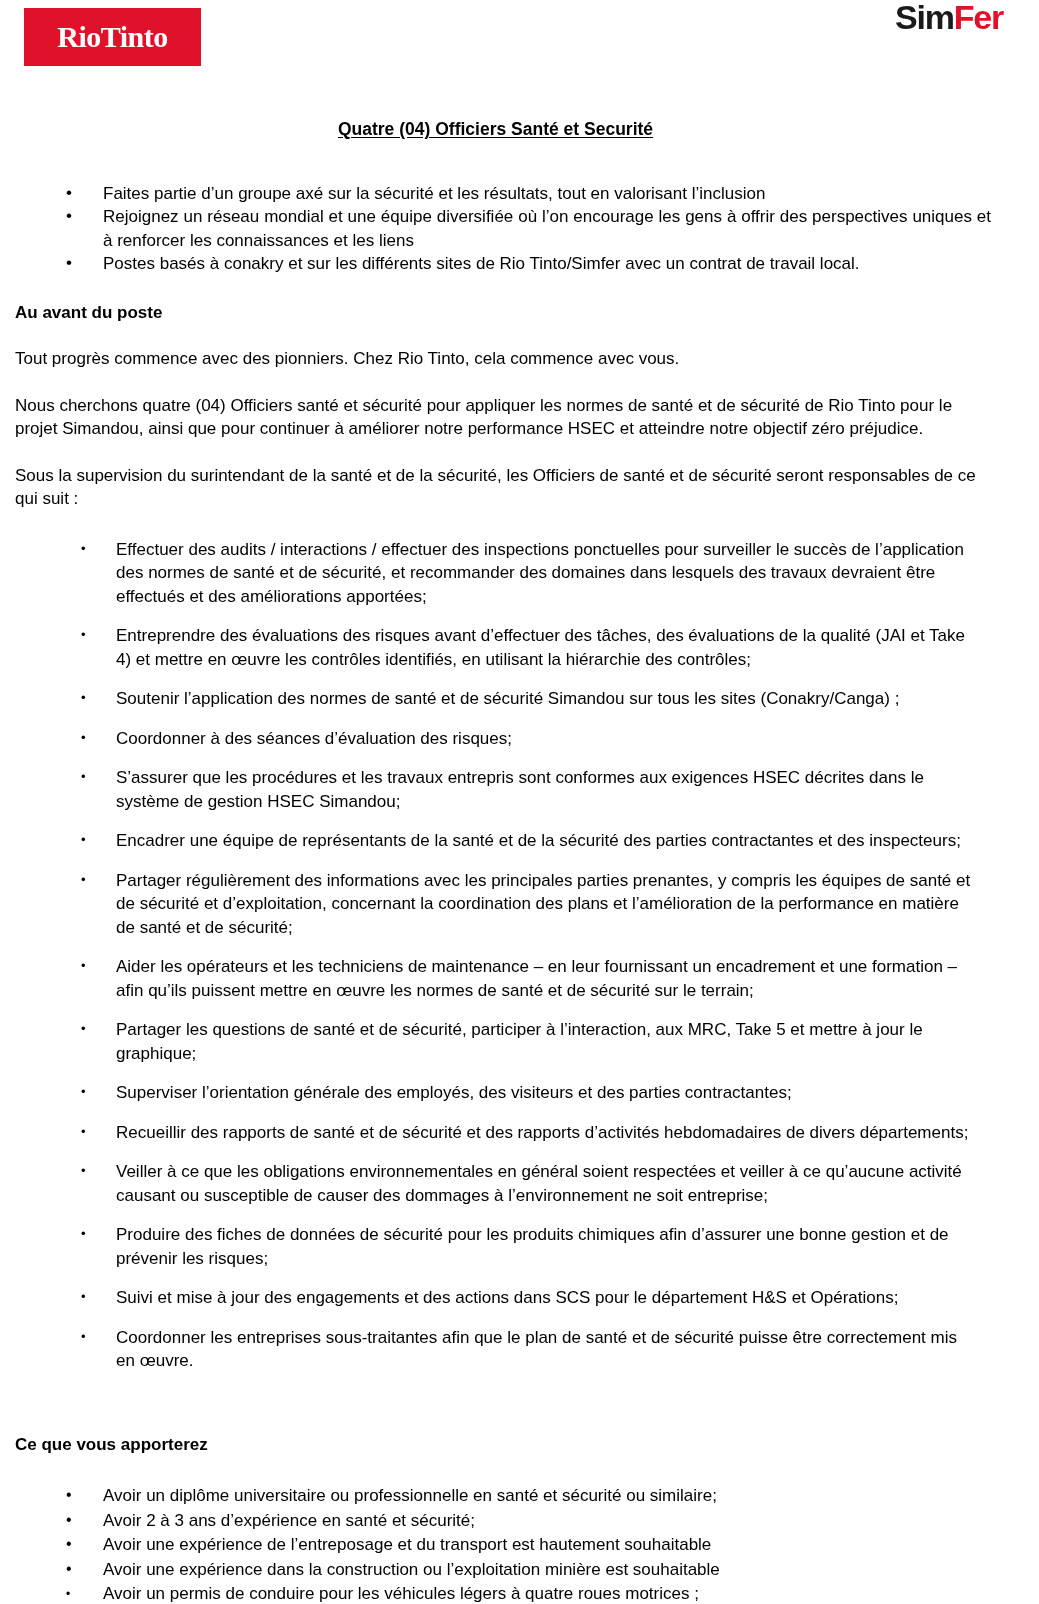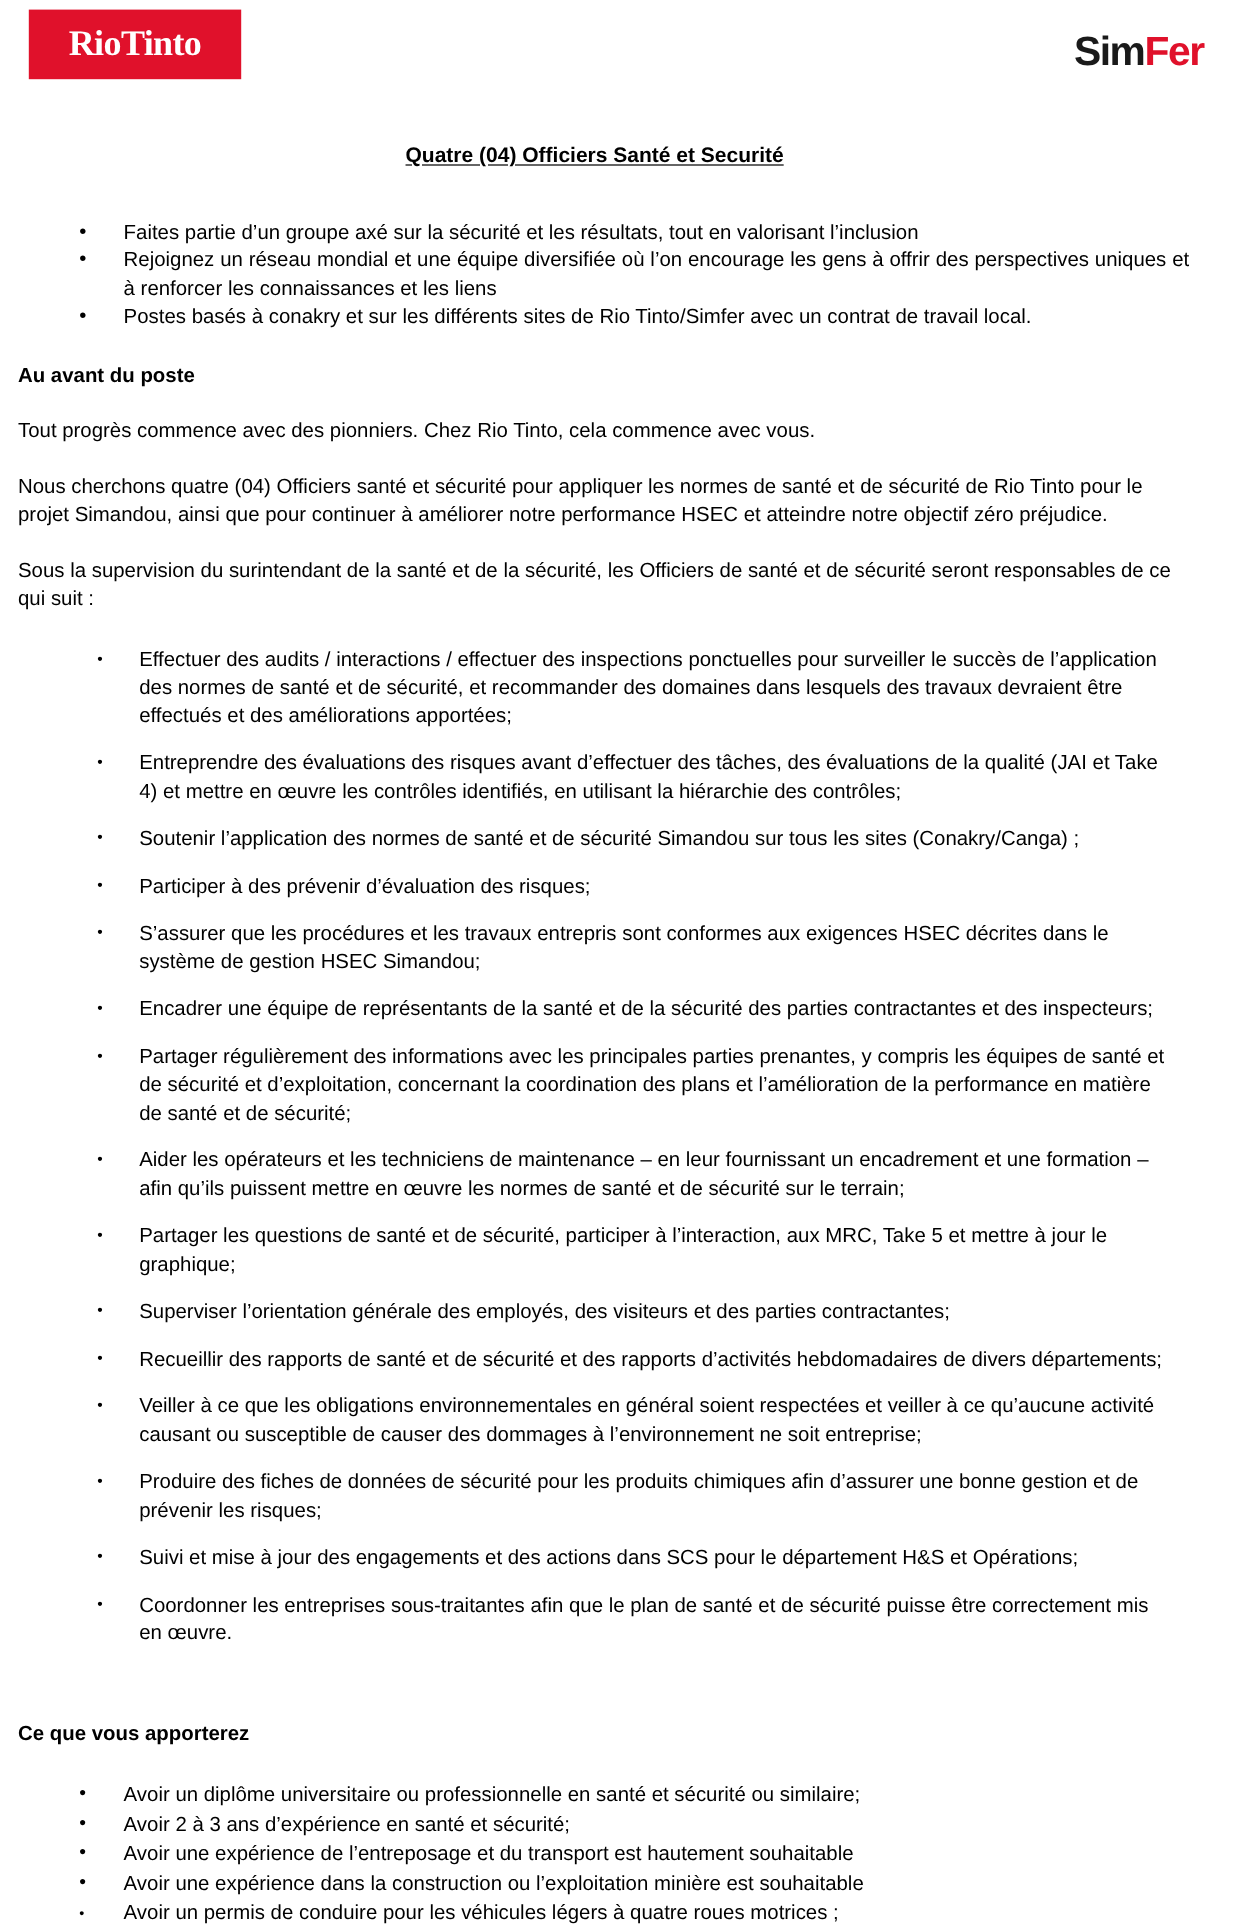--- a/index.html
+++ b/index.html
@@ -42,21 +42,21 @@
     color: #ffffff;
     font-family: "Liberation Serif", serif;
     font-weight: bold;
     font-size: 30px;
     letter-spacing: -0.5px;
     line-height: 1;
   }
   .simfer-logo {
     position: absolute;
     right: 36px;
-    top: 26px;
+    top: 0;
     font-family: "Liberation Sans", sans-serif;
     font-weight: bold;
     font-size: 34px;
     letter-spacing: -1.2px;
     line-height: 1;
     white-space: nowrap;
   }
   .simfer-logo .sf-sim { color: #1a1a1a; }
   .simfer-logo .sf-fer { color: #E0112B; }
 
@@ -192,21 +192,21 @@
     <div class="section-heading">Au avant du poste</div>
 
     <p class="para">Tout progrès commence avec des pionniers. Chez Rio Tinto, cela commence avec vous.</p>
     <p class="para wide">Nous cherchons quatre (04) Officiers santé et sécurité pour appliquer les normes de santé et de sécurité de Rio Tinto pour le projet Simandou, ainsi que pour continuer à améliorer notre performance HSEC et atteindre notre objectif zéro préjudice.</p>
     <p class="para wide">Sous la supervision du surintendant de la santé et de la sécurité, les Officiers de santé et de sécurité seront responsables de ce qui suit :</p>
 
     <ul class="resp-list">
       <li>Effectuer des audits / interactions / effectuer des inspections ponctuelles pour surveiller le succès de l’application des normes de santé et de sécurité, et recommander des domaines dans lesquels des travaux devraient être effectués et des améliorations apportées;</li>
       <li>Entreprendre des évaluations des risques avant d’effectuer des tâches, des évaluations de la qualité (JAI et Take 4) et mettre en œuvre les contrôles identifiés, en utilisant la hiérarchie des contrôles;</li>
       <li>Soutenir l’application des normes de santé et de sécurité Simandou sur tous les sites (Conakry/Canga) ;</li>
-      <li>Participer à des prévenir d’évaluation des risques;</li>
+      <li>Coordonner à des séances d’évaluation des risques;</li>
       <li>S’assurer que les procédures et les travaux entrepris sont conformes aux exigences HSEC décrites dans le système de gestion HSEC Simandou;</li>
       <li>Encadrer une équipe de représentants de la santé et de la sécurité des parties contractantes et des inspecteurs;</li>
       <li>Partager régulièrement des informations avec les principales parties prenantes, y compris les équipes de santé et de sécurité et d’exploitation, concernant la coordination des plans et l’amélioration de la performance en matière de santé et de sécurité;</li>
       <li>Aider les opérateurs et les techniciens de maintenance – en leur fournissant un encadrement et une formation – afin qu’ils puissent mettre en œuvre les normes de santé et de sécurité sur le terrain;</li>
       <li>Partager les questions de santé et de sécurité, participer à l’interaction, aux MRC, Take 5 et mettre à jour le graphique;</li>
       <li>Superviser l’orientation générale des employés, des visiteurs et des parties contractantes;</li>
       <li>Recueillir des rapports de santé et de sécurité et des rapports d’activités hebdomadaires de divers départements;</li>
       <li>Veiller à ce que les obligations environnementales en général soient respectées et veiller à ce qu’aucune activité causant ou susceptible de causer des dommages à l’environnement ne soit entreprise;</li>
       <li>Produire des fiches de données de sécurité pour les produits chimiques afin d’assurer une bonne gestion et de prévenir les risques;</li>
       <li>Suivi et mise à jour des engagements et des actions dans SCS pour le département H&amp;S et Opérations;</li>

